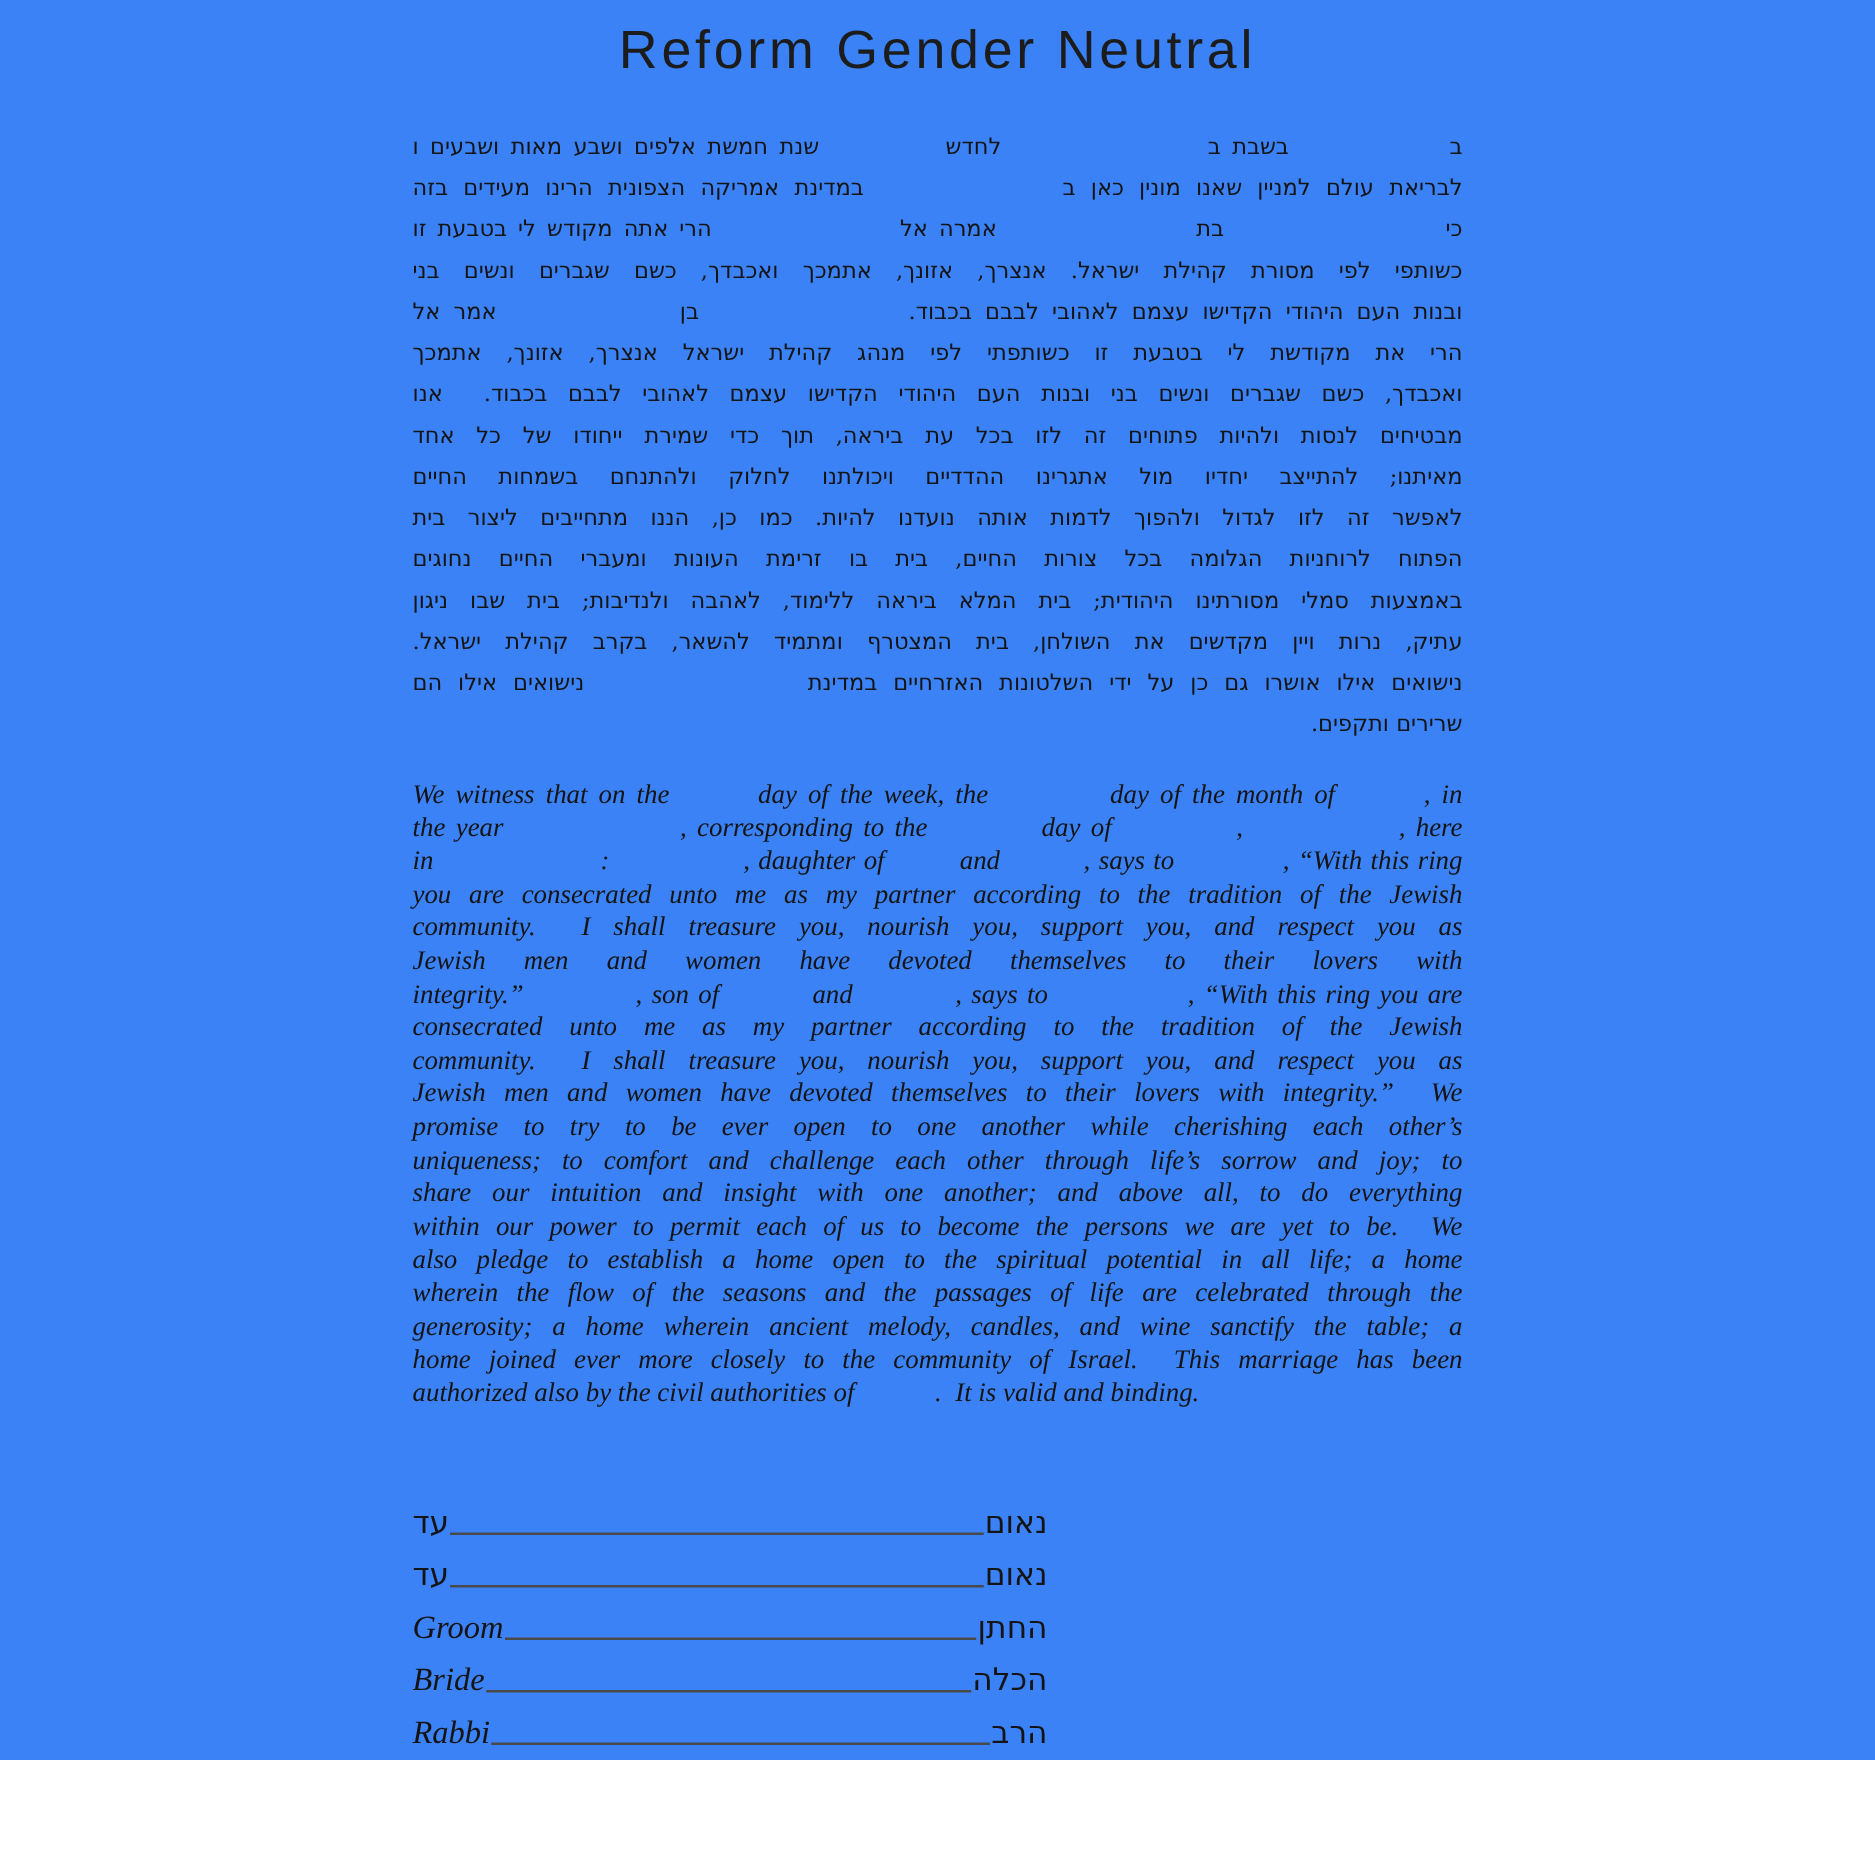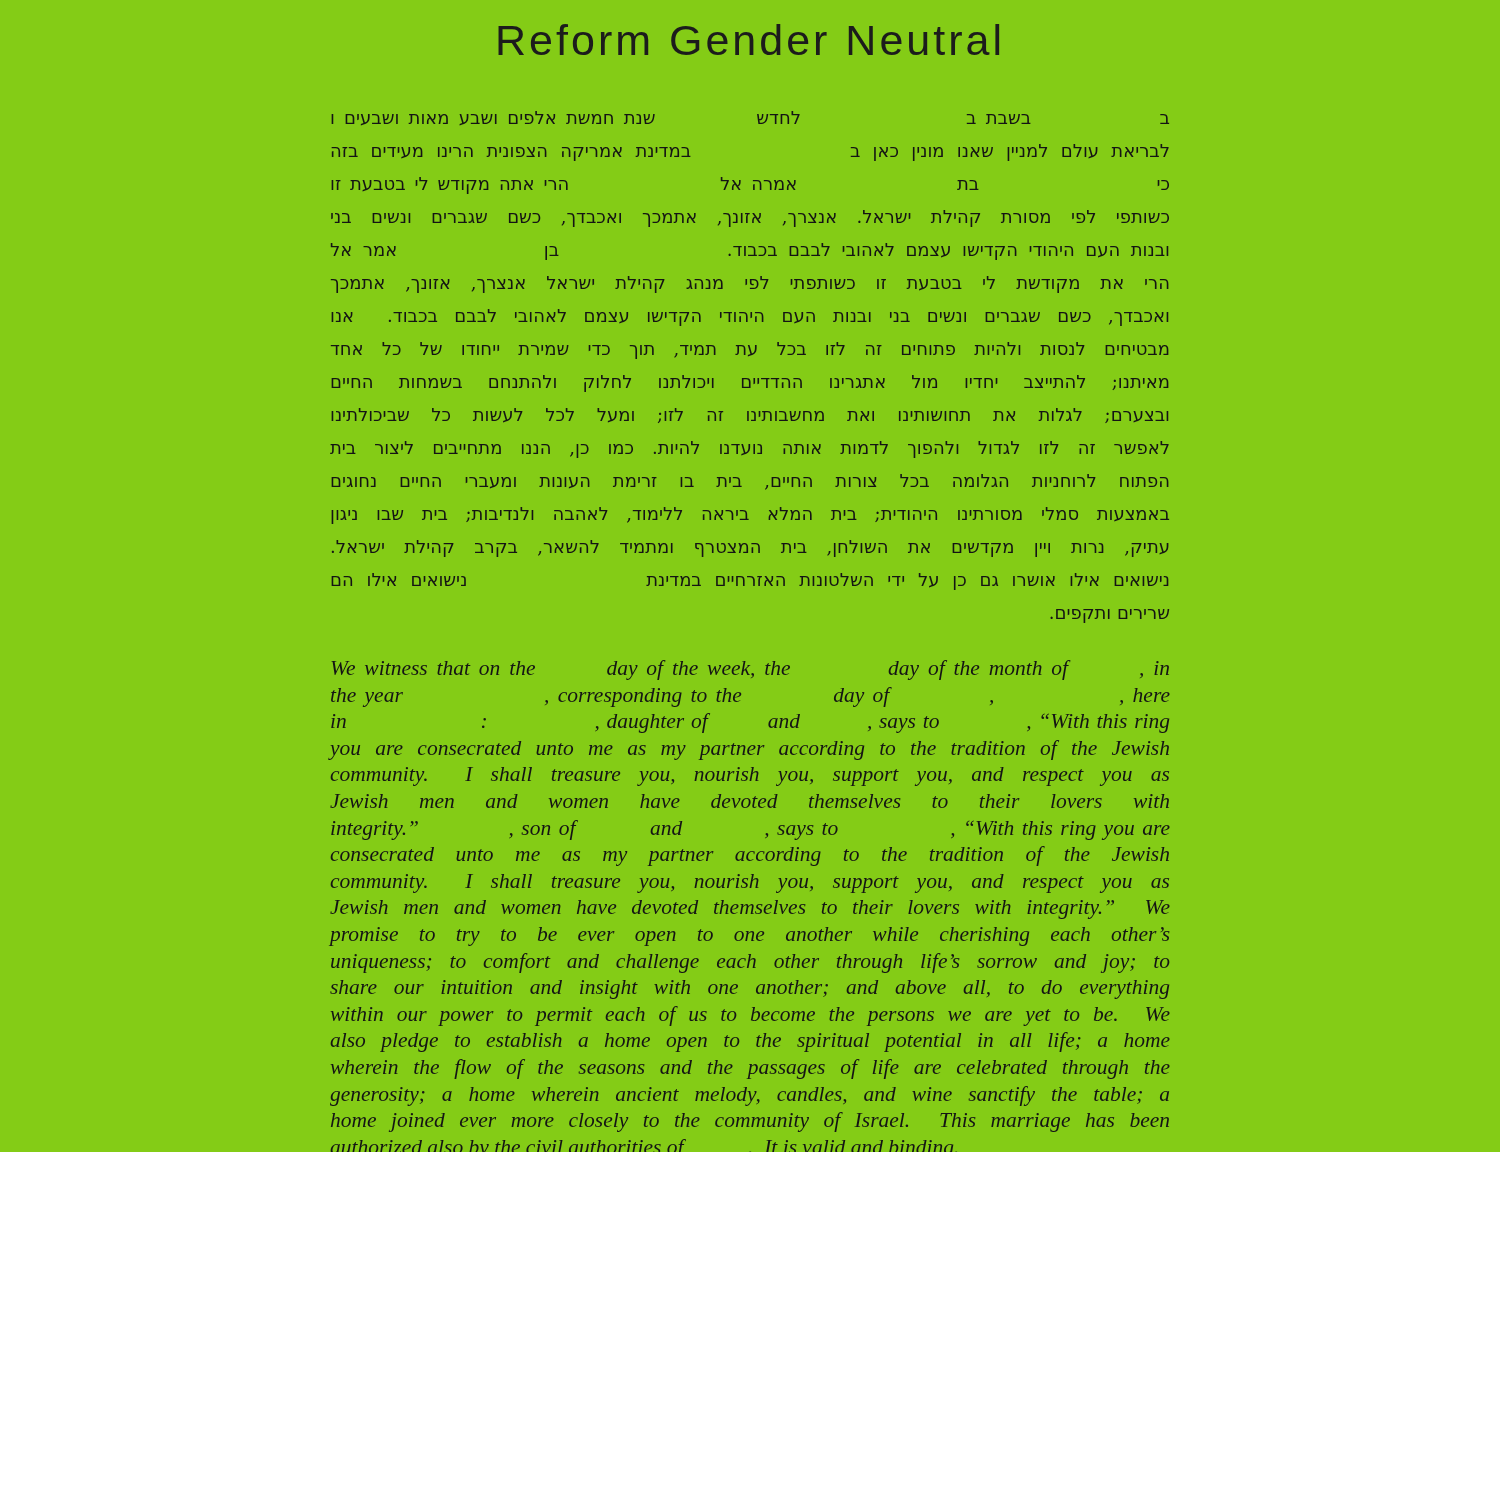--- a/index.html
+++ b/index.html
@@ -1,21 +1,21 @@
 <!DOCTYPE html>
 <html style="--ink: #141414; --sigline: #4a4a4a;"><head>
 <meta charset="utf-8">
 <style>
   :root{
     --ink:#141414;
     --sigline:#4a4a4a;
   }
   html,body{margin:0;padding:0;background:#ffffff;}
   .page{
-    width:1500px;height:1152px;background:#84cc16;color:var(--ink);
+    width:1500px;height:1408px;background:#3b82f6;color:var(--ink);
     position:relative;overflow:hidden;
     font-family:"DejaVu Serif","DejaVu Sans",serif;
   }
   .title{
     margin:0;padding-top:16px;text-align:center;
     font-family:"Liberation Sans","DejaVu Sans",sans-serif;
     font-weight:400;font-size:43px;letter-spacing:3px;color:#1c1c1c;
   }
   .heb-block{margin:36px 330px 0 330px;}
   .heb-line{
@@ -49,23 +49,22 @@
   <div class="title">Reform Gender Neutral</div>
 
   <div class="heb-block" dir="rtl">
       <div class="heb-line">ב &nbsp;&nbsp;&nbsp;&nbsp;&nbsp;&nbsp;&nbsp;&nbsp;&nbsp;&nbsp;&nbsp;&nbsp; בשבת ב &nbsp;&nbsp;&nbsp;&nbsp;&nbsp;&nbsp;&nbsp;&nbsp;&nbsp;&nbsp;&nbsp;&nbsp;&nbsp;&nbsp;&nbsp;&nbsp; לחדש &nbsp;&nbsp;&nbsp;&nbsp;&nbsp;&nbsp;&nbsp;&nbsp;&nbsp; שנת חמשת אלפים ושבע מאות ושבעים ו</div>
       <div class="heb-line">לבריאת עולם למניין שאנו מונין כאן ב &nbsp;&nbsp;&nbsp;&nbsp;&nbsp;&nbsp;&nbsp;&nbsp;&nbsp;&nbsp;&nbsp; במדינת אמריקה הצפונית הרינו מעידים בזה</div>
       <div class="heb-line">כי &nbsp;&nbsp;&nbsp;&nbsp;&nbsp;&nbsp;&nbsp;&nbsp;&nbsp;&nbsp;&nbsp;&nbsp;&nbsp;&nbsp;&nbsp;&nbsp;&nbsp;&nbsp; בת &nbsp;&nbsp;&nbsp;&nbsp;&nbsp;&nbsp;&nbsp;&nbsp;&nbsp;&nbsp;&nbsp;&nbsp;&nbsp;&nbsp;&nbsp;&nbsp; אמרה אל &nbsp;&nbsp;&nbsp;&nbsp;&nbsp;&nbsp;&nbsp;&nbsp;&nbsp;&nbsp;&nbsp;&nbsp;&nbsp;&nbsp;&nbsp; הרי אתה מקודש לי בטבעת זו</div>
       <div class="heb-line">כשותפי לפי מסורת קהילת ישראל. אנצרך, אזונך, אתמכך ואכבדך, כשם שגברים ונשים בני</div>
       <div class="heb-line">ובנות העם היהודי הקדישו עצמם לאהובי לבבם בכבוד. &nbsp;&nbsp;&nbsp;&nbsp;&nbsp;&nbsp;&nbsp;&nbsp;&nbsp;&nbsp;&nbsp;&nbsp;&nbsp;&nbsp; בן &nbsp;&nbsp;&nbsp;&nbsp;&nbsp;&nbsp;&nbsp;&nbsp;&nbsp;&nbsp;&nbsp;&nbsp; אמר אל</div>
       <div class="heb-line">הרי את מקודשת לי בטבעת זו כשותפתי לפי מנהג קהילת ישראל אנצרך, אזונך, אתמכך</div>
       <div class="heb-line">ואכבדך, כשם שגברים ונשים בני ובנות העם היהודי הקדישו עצמם לאהובי לבבם בכבוד.&nbsp; אנו</div>
-      <div class="heb-line">מבטיחים לנסות ולהיות פתוחים זה לזו בכל עת תמיד, תוך כדי שמירת ייחודו של כל אחד</div>
+      <div class="heb-line">מבטיחים לנסות ולהיות פתוחים זה לזו בכל עת ביראה, תוך כדי שמירת ייחודו של כל אחד</div>
       <div class="heb-line">מאיתנו; להתייצב יחדיו מול אתגרינו ההדדיים ויכולתנו לחלוק ולהתנחם בשמחות החיים</div>
-      <div class="heb-line">ובצערם; לגלות את תחושותינו ואת מחשבותינו זה לזו; ומעל לכל לעשות כל שביכולתינו</div>
       <div class="heb-line">לאפשר זה לזו לגדול ולהפוך לדמות אותה נועדנו להיות. כמו כן, הננו מתחייבים ליצור בית</div>
       <div class="heb-line">הפתוח לרוחניות הגלומה בכל צורות החיים, בית בו זרימת העונות ומעברי החיים נחוגים</div>
       <div class="heb-line">באמצעות סמלי מסורתינו היהודית; בית המלא ביראה ללימוד, לאהבה ולנדיבות; בית שבו ניגון</div>
       <div class="heb-line">עתיק, נרות ויין מקדשים את השולחן, בית המצטרף ומתמיד להשאר, בקרב קהילת ישראל.</div>
       <div class="heb-line">נישואים אילו אושרו גם כן על ידי השלטונות האזרחיים במדינת &nbsp;&nbsp;&nbsp;&nbsp;&nbsp;&nbsp;&nbsp;&nbsp;&nbsp;&nbsp;&nbsp;&nbsp; נישואים אילו הם</div>
       <div class="heb-line">שרירים ותקפים.</div>
     </div>
 
   <div class="eng-block">
       <div class="eng-line">We witness that on the &nbsp;&nbsp;&nbsp;&nbsp;&nbsp;&nbsp; day of the week, the &nbsp;&nbsp;&nbsp;&nbsp;&nbsp;&nbsp;&nbsp;&nbsp;&nbsp; day of the month of &nbsp;&nbsp;&nbsp;&nbsp;&nbsp;&nbsp; , in</div>

